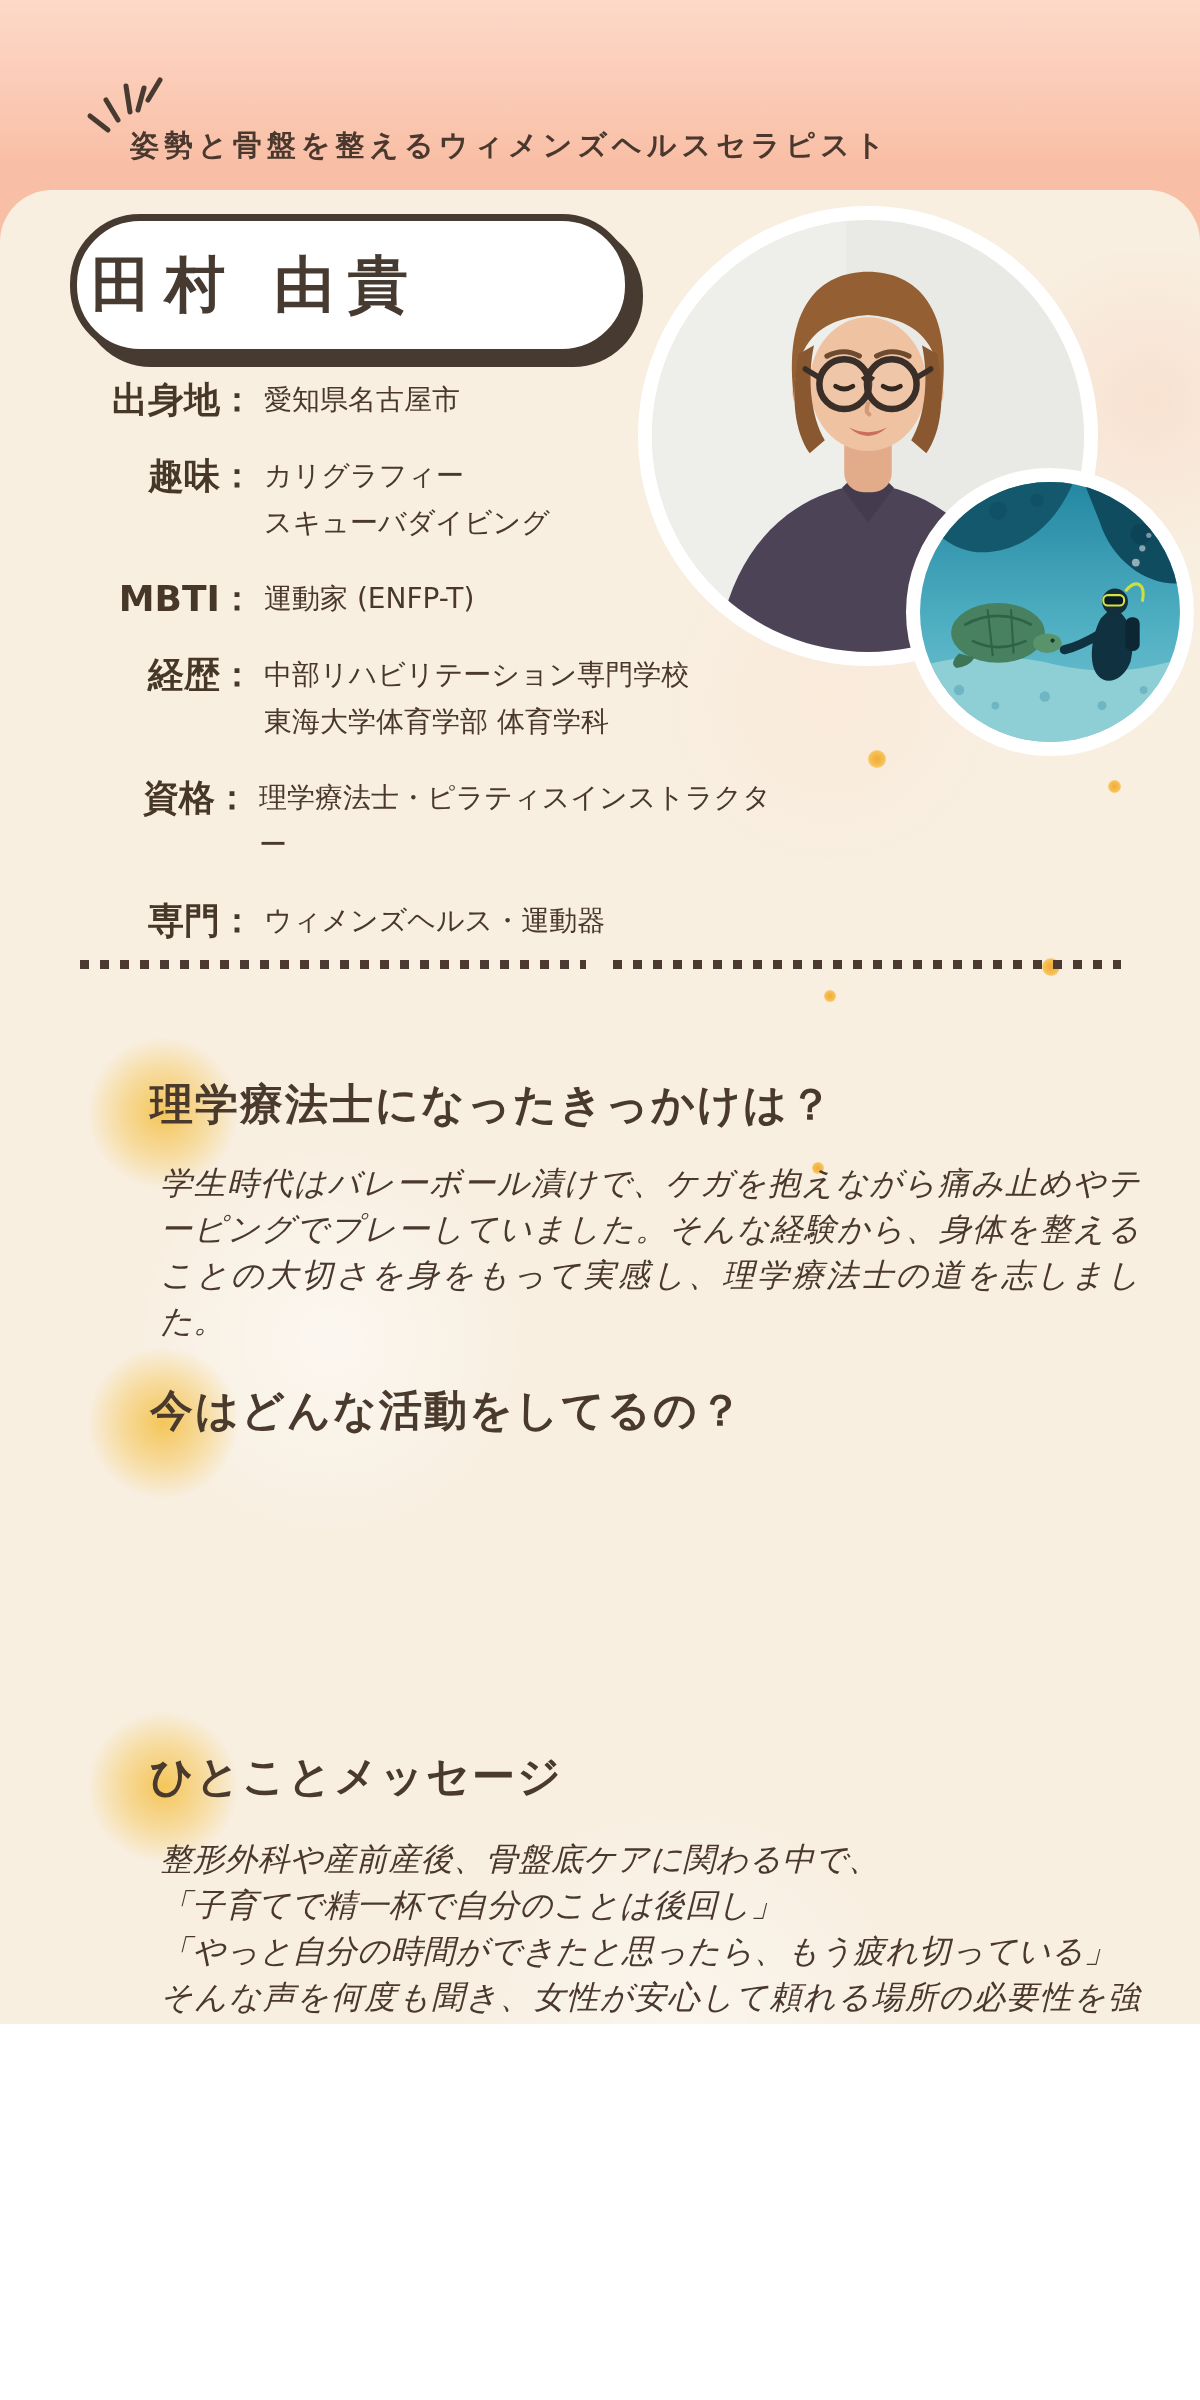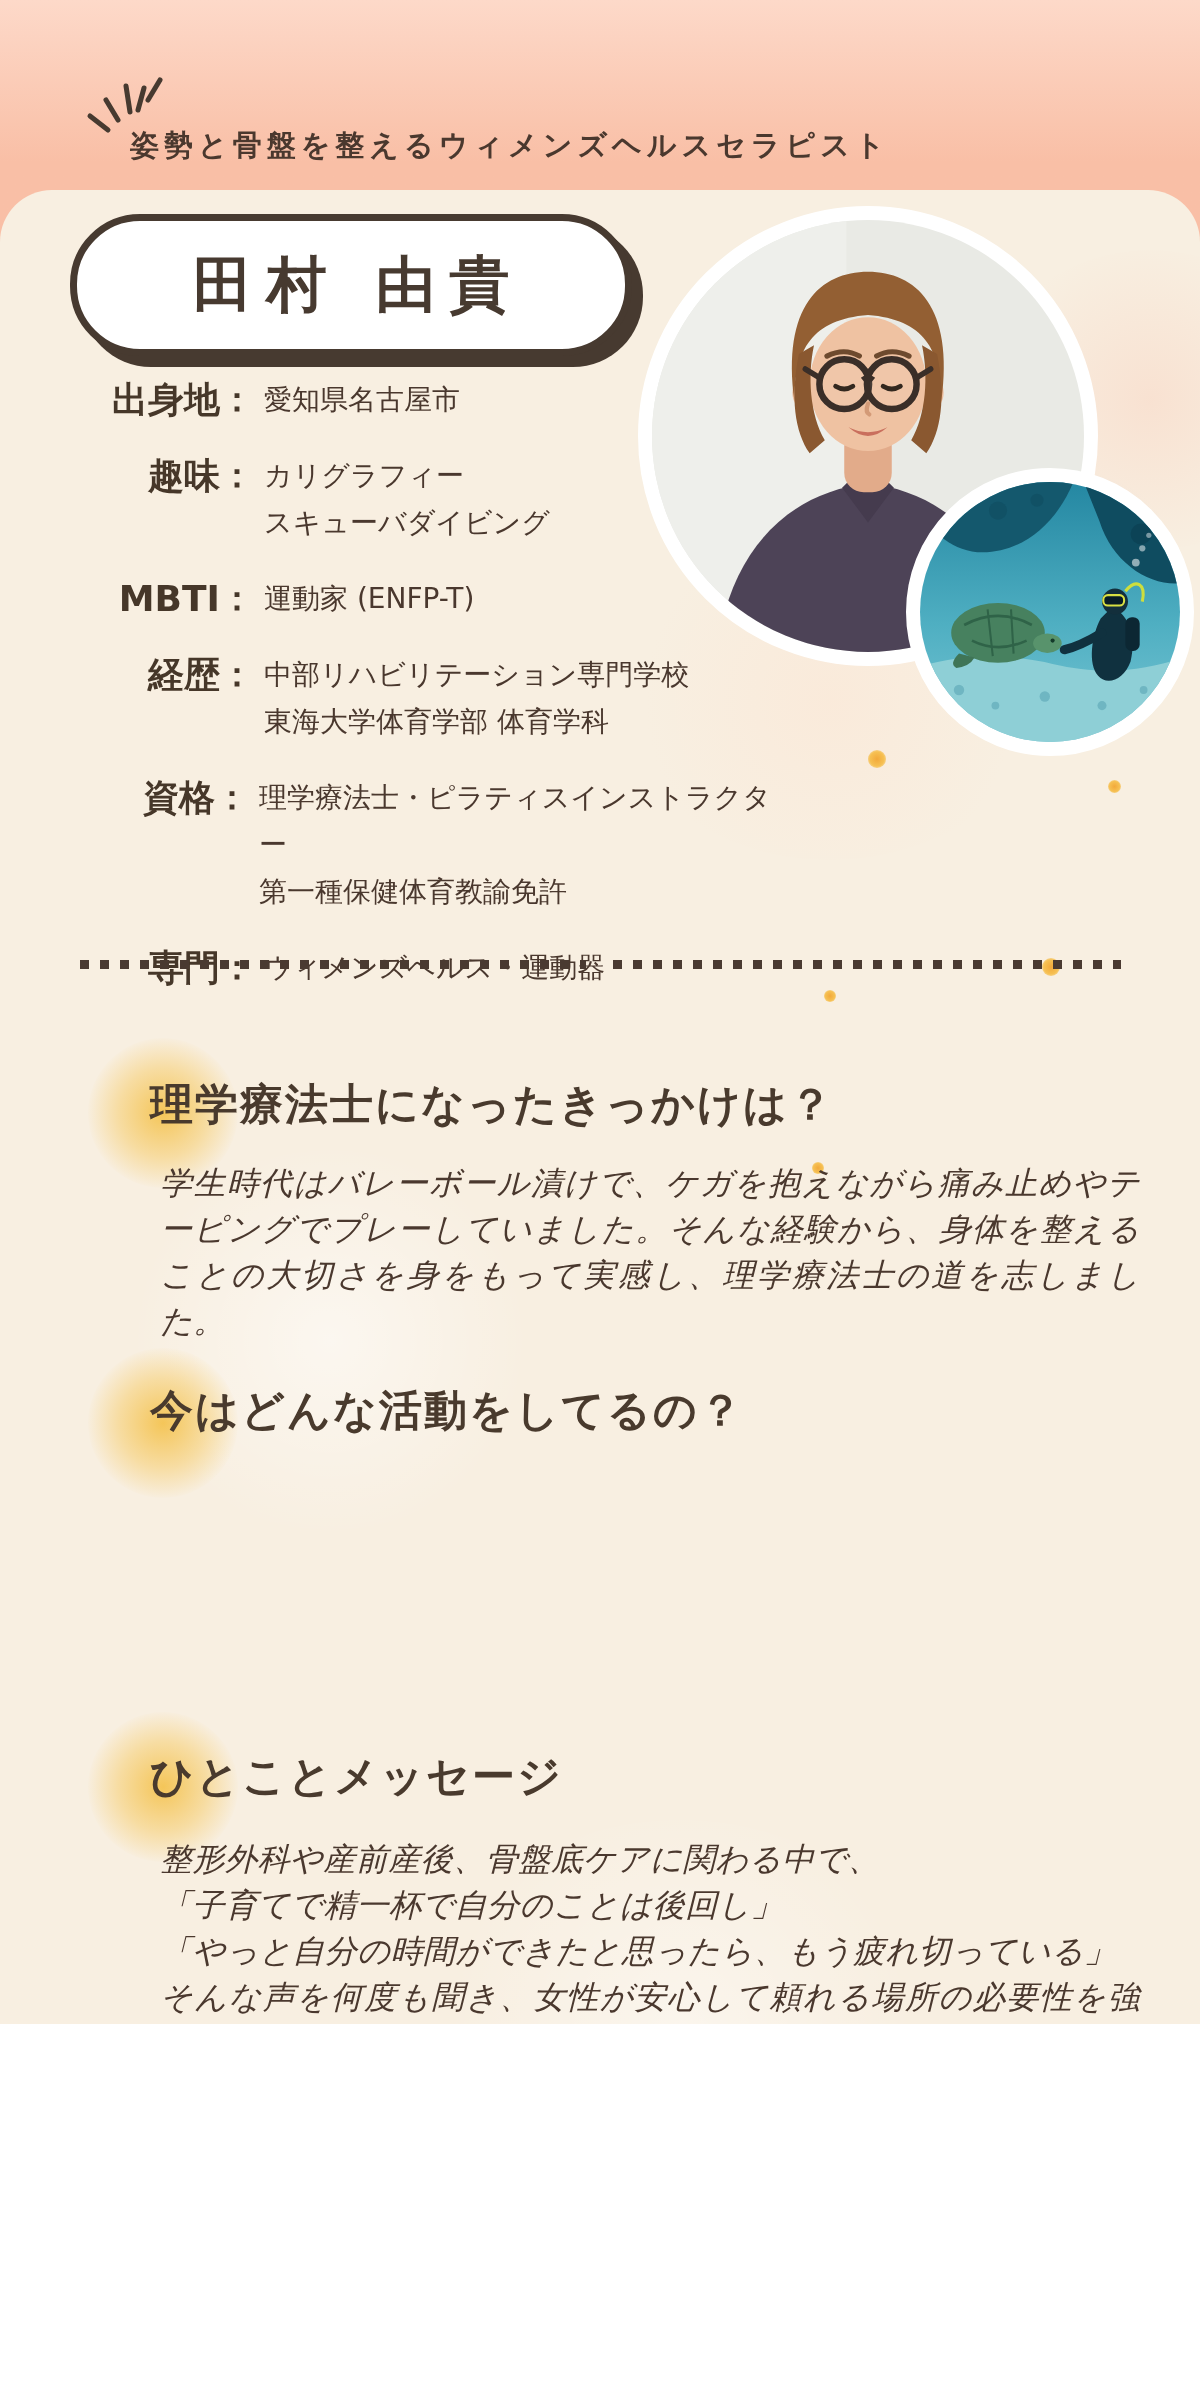--- a/index.html
+++ b/index.html
@@ -22,21 +22,21 @@
   
   .tagline{
     position:absolute;left:130px;top:126px;font-size:29px;font-weight:600;
     letter-spacing:5px;color:#4a382e;white-space:nowrap;
   }
   .sparkle-lines{position:absolute;left:78px;top:68px;}
   
   .name-pill{
     position:absolute;left:70px;top:214px;width:548px;height:128px;
     background:#ffffff;border:7px solid #473a30;border-radius:70px;
-    box-shadow:11px 11px 0 #473a30;display:flex;align-items:center;justify-content:center;
+    box-shadow:11px 11px 0 #473a30;display:flex;align-items:center;
   }
   .name-pill span{font-size:60px;font-weight:700;letter-spacing:14px;color:#473a30;text-indent:14px;}
   
   .photo{position:absolute;border-radius:50%;overflow:hidden;border:14px solid #ffffff;background:#fff;}
   .photo svg{display:block;width:100%;height:100%;}
   .photo-main{left:638px;top:206px;width:432px;height:432px;z-index:3;}
   .photo-dive{left:906px;top:468px;width:260px;height:260px;z-index:4;}
   
   .fields{position:absolute;left:62px;top:376px;width:720px;z-index:5;}
   .field-row{display:flex;align-items:flex-start;margin-bottom:29px;}
@@ -195,21 +195,20 @@
       <div class="field-value">
         <div>中部リハビリテーション専門学校</div>
         <div>東海大学体育学部 体育学科</div>
       </div>
     </div>
     <div class="field-row">
       <div class="field-label">資格</div>
       <div class="field-colon">：</div>
       <div class="field-value">
         <div>理学療法士・ピラティスインストラクター</div>
-        <div>第一種保健体育教諭免許</div>
       </div>
     </div>
     <div class="field-row">
       <div class="field-label">専門</div>
       <div class="field-colon">：</div>
       <div class="field-value">
         <div>ウィメンズヘルス・運動器</div>
       </div>
     </div>
   </div>

